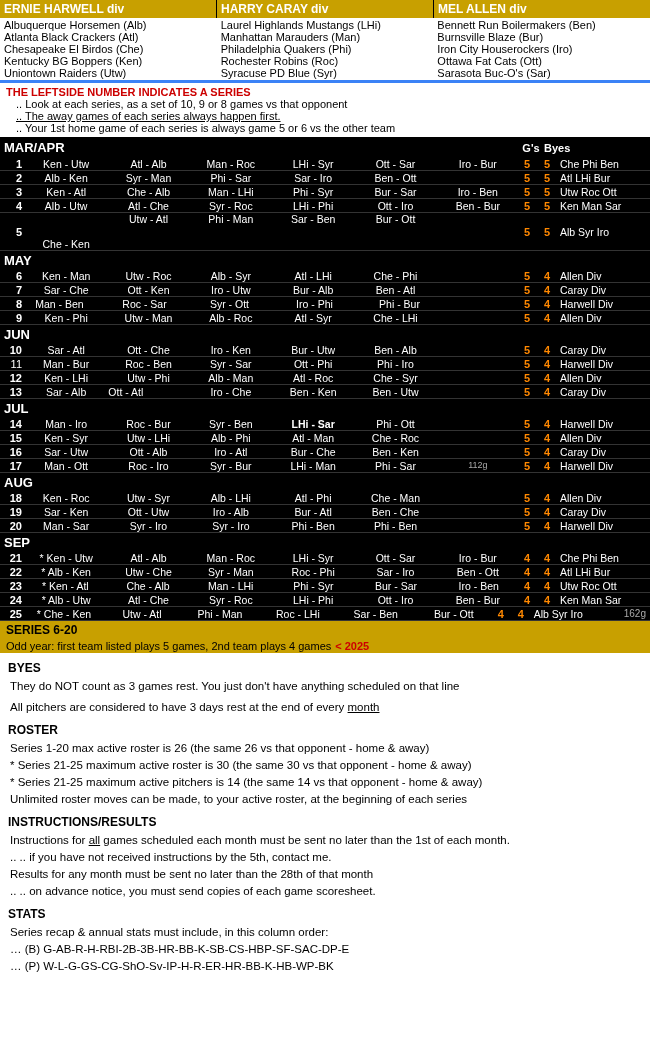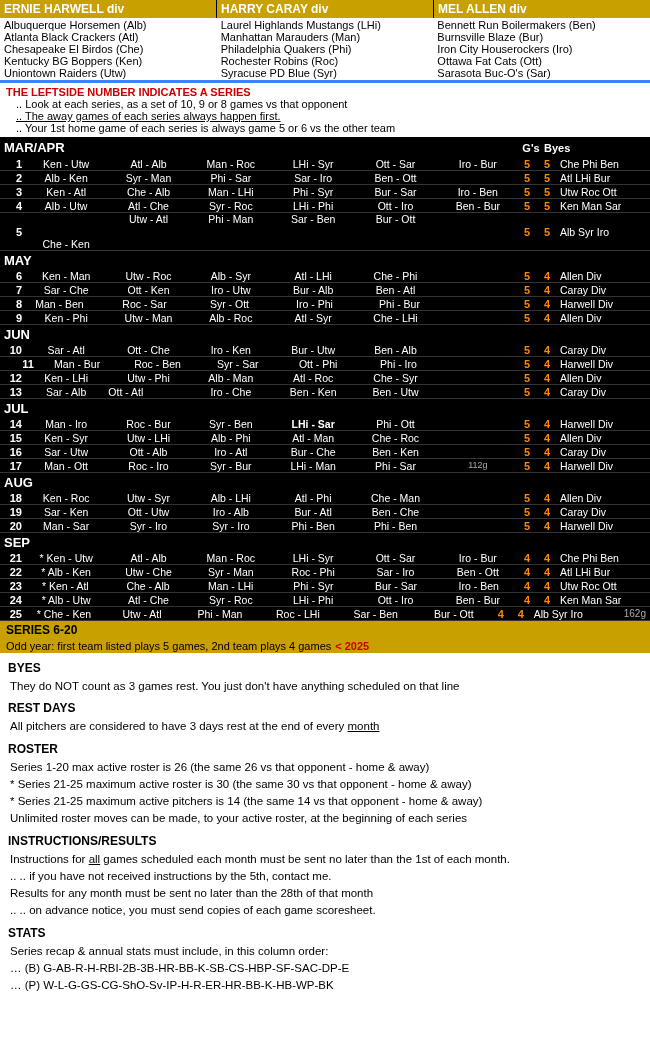--- a/index.html
+++ b/index.html
@@ -206,21 +206,21 @@
           <div style="flex: 1 1 0%; text-align: center; font-size: 10.5px;">Iro - Ken</div>
           <div style="flex: 1 1 0%; text-align: center; font-size: 10.5px;">Bur - Utw</div>
           <div style="flex: 1 1 0%; text-align: center; font-size: 10.5px;">Ben - Alb</div>
           <div style="flex: 1 1 0%; text-align: center; font-size: 10.5px;"></div>
         </div>
         <div style="width: 18px; text-align: center; color: rgb(255, 136, 0); font-weight: bold; font-size: 11px;">5</div>
         <div style="width: 18px; text-align: center; color: rgb(255, 136, 0); font-weight: bold; font-size: 11px; margin-left: 2px;">4</div>
         <div style="width: 90px; text-align: left; color: rgb(255, 255, 255); font-size: 10.5px; padding-left: 4px;">Caray Div</div>
       </div>
       <div style="display: flex; align-items: center; font-size: 10.5px; color: rgb(255, 255, 255); padding: 0px 4px; border-bottom: 1px solid rgb(51, 51, 51); min-height: 14px;">
-        <div style="width: 22px; text-align: right; font-weight: bold; color: rgb(255, 255, 255); padding-right: 4px; font-size: 11px; margin-left: 12px;">11</div>
+        <div style="width: 22px; text-align: right; font-weight: normal; color: rgb(255, 255, 255); padding-right: 4px; font-size: 11px;">11</div>
         <div style="flex: 1 1 0%; display: flex; gap: 2px;">
           <div style="flex: 1 1 0%; text-align: center; font-size: 10.5px;">Man - Bur</div>
           <div style="flex: 1 1 0%; text-align: center; font-size: 10.5px;">Roc - Ben</div>
           <div style="flex: 1 1 0%; text-align: center; font-size: 10.5px;">Syr - Sar</div>
           <div style="flex: 1 1 0%; text-align: center; font-size: 10.5px;">Ott - Phi</div>
           <div style="flex: 1 1 0%; text-align: center; font-size: 10.5px;">Phi - Iro</div>
           <div style="flex: 1 1 0%; text-align: center; font-size: 10.5px;"></div>
         </div>
         <div style="width: 18px; text-align: center; color: rgb(255, 136, 0); font-weight: bold; font-size: 11px;">5</div>
         <div style="width: 18px; text-align: center; color: rgb(255, 136, 0); font-weight: bold; font-size: 11px; margin-left: 2px;">4</div>
@@ -437,21 +437,20 @@
   </div>
 </div>
 
 <div style="padding:6px 8px; font-size:11.5px; line-height:1.5;">
   <div style="margin-bottom:4px;">
     <div style="font-weight:bold; font-size:12px; margin-bottom:1px;">BYES</div>
     <div style="padding-left:2px;">They do NOT count as 3 games rest. You just don't have anything scheduled on that line</div>
   </div>
 
   <div style="margin-bottom:4px;">
-    <div style="font-weight:bold; font-size:12px; margin-bottom:1px;">REST DAYS</div>
     <div style="padding-left:2px;">All pitchers are considered to have 3 days rest at the end of every <span style="text-decoration:underline;">month</span></div>
   </div>
 
   <div style="margin-bottom:4px;">
     <div style="font-weight:bold; font-size:12px; margin-bottom:1px;">ROSTER</div>
     <div style="padding-left:2px;">Series 1-20 max active roster is 26 (the same 26 vs that opponent - home &amp; away)</div>
     <div style="padding-left:2px;">* Series 21-25 maximum active roster is 30 (the same 30 vs that opponent - home &amp; away)</div>
     <div style="padding-left:2px;">* Series 21-25 maximum active pitchers is 14 (the same 14 vs that opponent - home &amp; away)</div>
     <div style="padding-left:2px;">Unlimited roster moves can be made, to your active roster, at the beginning of each series</div>
   </div>

